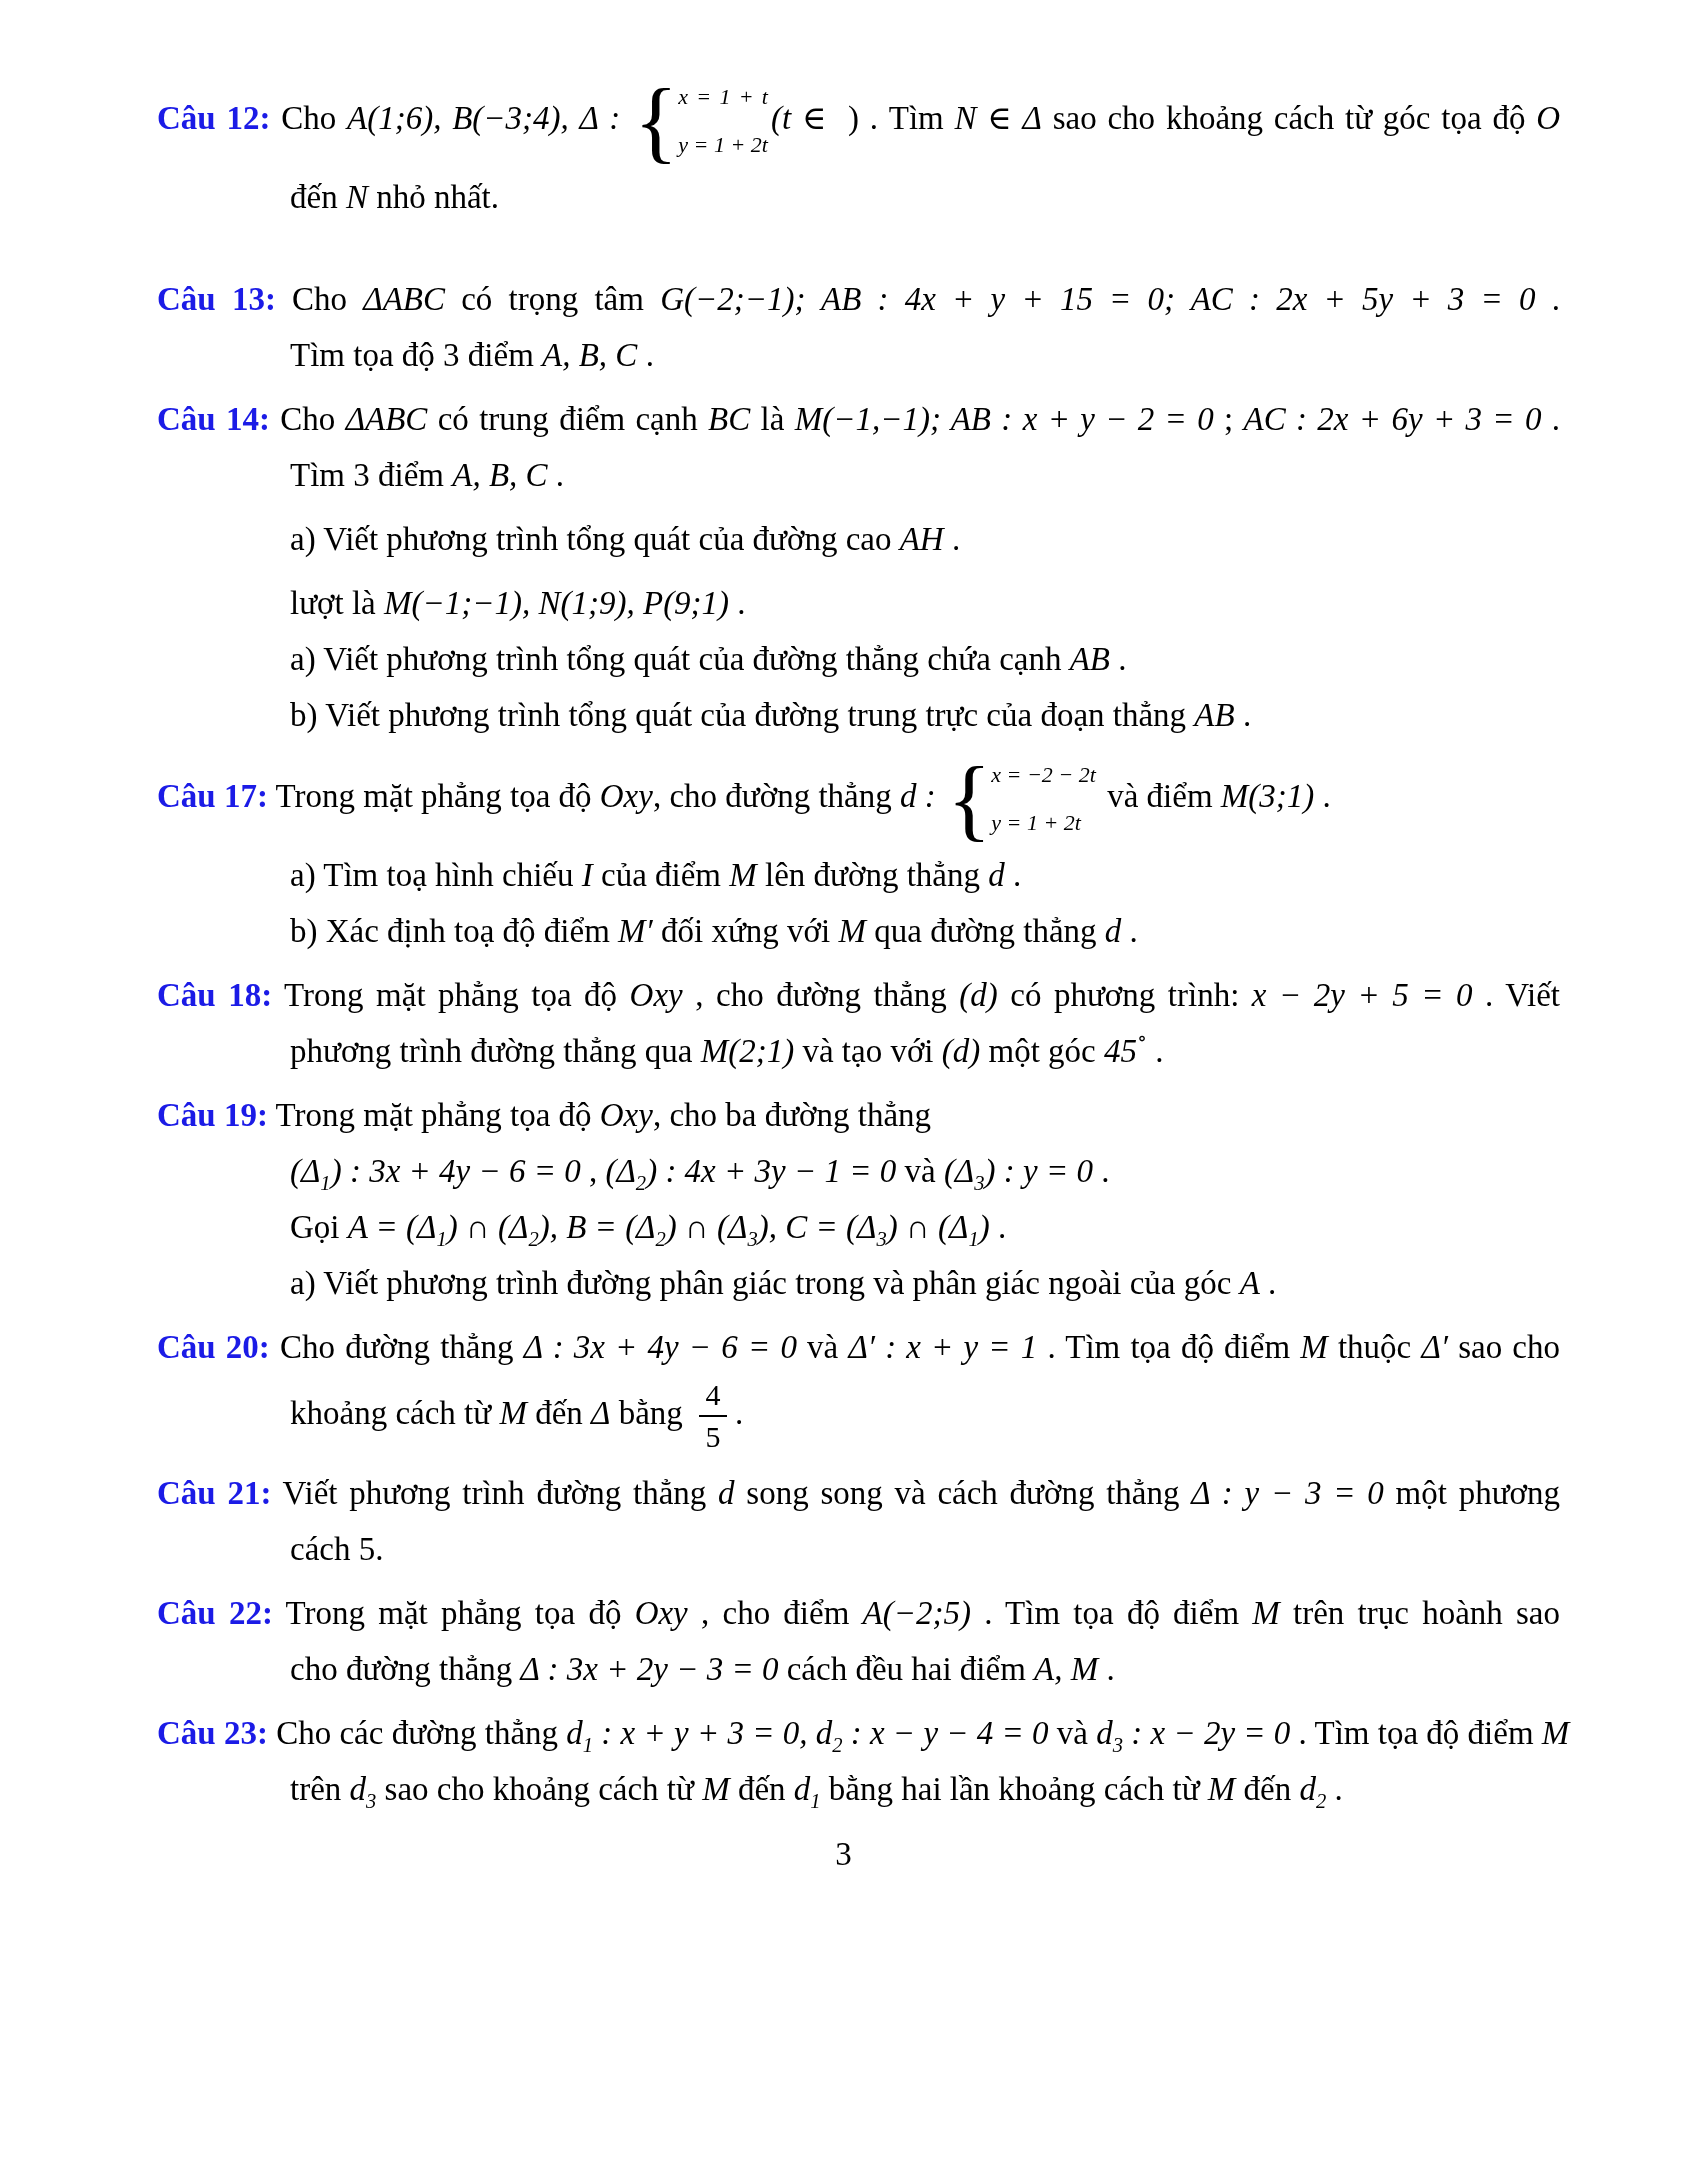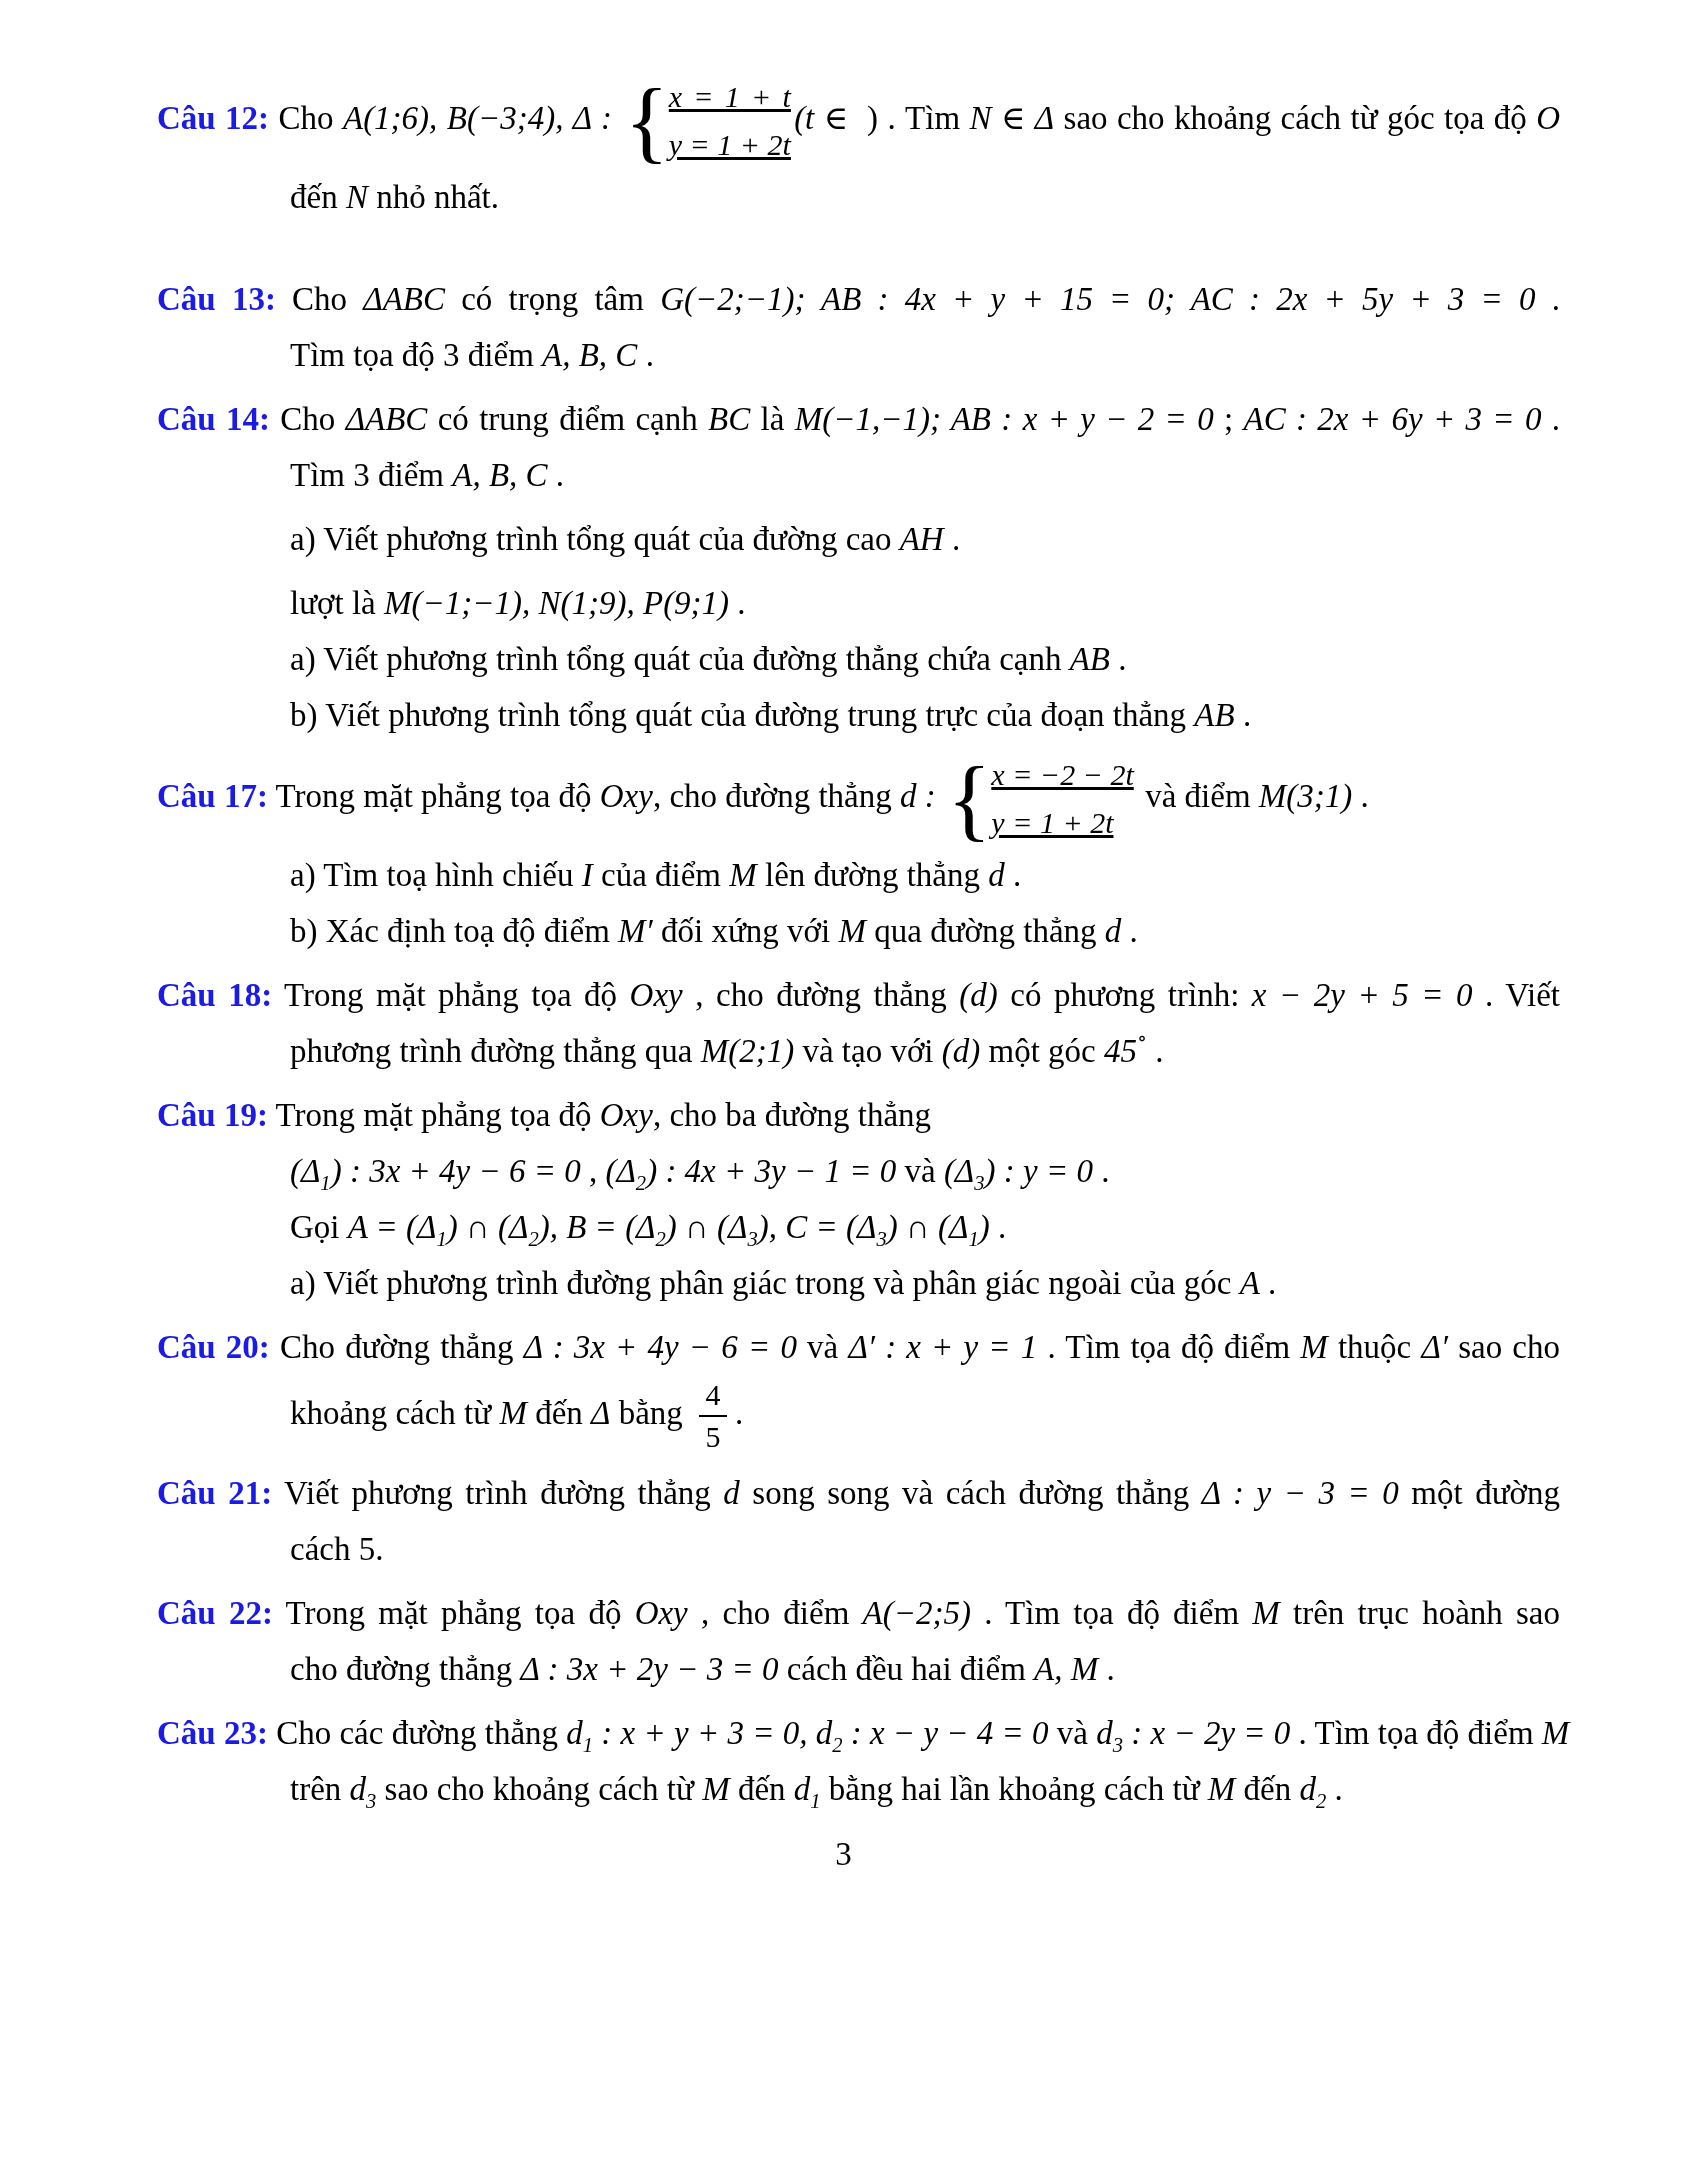--- a/index.html
+++ b/index.html
@@ -18,21 +18,21 @@
   .line.with-label{text-indent:-133px;}
   .line.j{text-align:justify;text-align-last:justify;text-justify:inter-word;}
   .qlabel{color:var(--label-blue,#1b1be6);font-weight:bold;}
   .p{font-style:normal;}
   .m{font-style:italic;}
   .sub{font-size:20.6px;font-style:italic;vertical-align:-8px;line-height:0;}
   .sup{font-size:20.6px;vertical-align:17.5px;line-height:0;}
   .cases{display:inline-flex;align-items:center;vertical-align:middle;margin:0 3.2px;text-indent:0;}
   .brace{font-size:92px;line-height:1;font-style:normal;}
   .eqs{display:inline-flex;flex-direction:column;}
-  .eq{font-style:italic;font-size:30px;line-height:48px;white-space:pre;text-decoration:underline;}
+  .eq{font-style:italic;font-size:22px;line-height:48px;white-space:pre;}
   .frac{display:inline-flex;flex-direction:column;text-align:center;vertical-align:middle;margin:0 8px;text-indent:0;}
   .frac .num{border-bottom:2.4px solid #000;}
   .frac .num,.frac .den{font-size:30px;line-height:40px;padding:0 6.4px;font-style:normal;}
   .page-number{text-align:center;font-size:33px;margin-top:19px;}
 </style>
 </head>
 <body>
 
 <div class="page">
   <div class="questions">
@@ -84,21 +84,21 @@
         <div class="line"><span class="p">a) Viết phương trình đường phân giác trong và phân giác ngoài của góc </span><span class="m">A</span><span class="p"> .</span></div>
       </div>
       <div class="question">
         <div class="line j with-label"><span class="qlabel">Câu 20:</span> <span class="p">Cho đường thẳng </span><span class="m">Δ : 3x + 4y − 6 = 0</span><span class="p"> và </span><span class="m">Δ′ : x + y = 1</span><span class="p"> . Tìm tọa độ điểm </span><span class="m">M</span><span class="p"> thuộc </span><span class="m">Δ′</span><span class="p"> sao cho</span></div>
         <div class="line"><span class="p">khoảng cách từ </span><span class="m">M</span><span class="p"> đến </span><span class="m">Δ</span><span class="p"> bằng </span><span class="frac">
             <span class="num">4</span>
             <span class="den">5</span>
           </span><span class="p">.</span></div>
       </div>
       <div class="question">
-        <div class="line j with-label"><span class="qlabel">Câu 21:</span> <span class="p">Viết phương trình đường thẳng </span><span class="m">d</span><span class="p"> song song và cách đường thẳng </span><span class="m">Δ : y − 3 = 0</span><span class="p"> một đường</span></div>
+        <div class="line j with-label"><span class="qlabel">Câu 21:</span> <span class="p">Viết phương trình đường thẳng </span><span class="m">d</span><span class="p"> song song và cách đường thẳng </span><span class="m">Δ : y − 3 = 0</span><span class="p"> một phương</span></div>
         <div class="line"><span class="p">cách 5.</span></div>
       </div>
       <div class="question">
         <div class="line j with-label"><span class="qlabel">Câu 22:</span> <span class="p">Trong mặt phẳng tọa độ </span><span class="m">Oxy</span><span class="p"> , cho điểm </span><span class="m">A(−2;5)</span><span class="p"> . Tìm tọa độ điểm </span><span class="m">M</span><span class="p"> trên trục hoành sao</span></div>
         <div class="line"><span class="p">cho đường thẳng </span><span class="m">Δ : 3x + 2y − 3 = 0</span><span class="p"> cách đều hai điểm </span><span class="m">A, M</span><span class="p"> .</span></div>
       </div>
       <div class="question">
         <div class="line j with-label"><span class="qlabel">Câu 23:</span> <span class="p">Cho các đường thẳng </span><span class="m">d</span><span class="sub">1</span><span class="m"> : x + y + 3 = 0, d</span><span class="sub">2</span><span class="m"> : x − y − 4 = 0</span><span class="p"> và </span><span class="m">d</span><span class="sub">3</span><span class="m"> : x − 2y = 0</span><span class="p"> . Tìm tọa độ điểm </span><span class="m">M</span></div>
         <div class="line"><span class="p">trên </span><span class="m">d</span><span class="sub">3</span><span class="p"> sao cho khoảng cách từ </span><span class="m">M</span><span class="p"> đến </span><span class="m">d</span><span class="sub">1</span><span class="p"> bằng hai lần khoảng cách từ </span><span class="m">M</span><span class="p"> đến </span><span class="m">d</span><span class="sub">2</span><span class="p"> .</span></div>
       </div>

